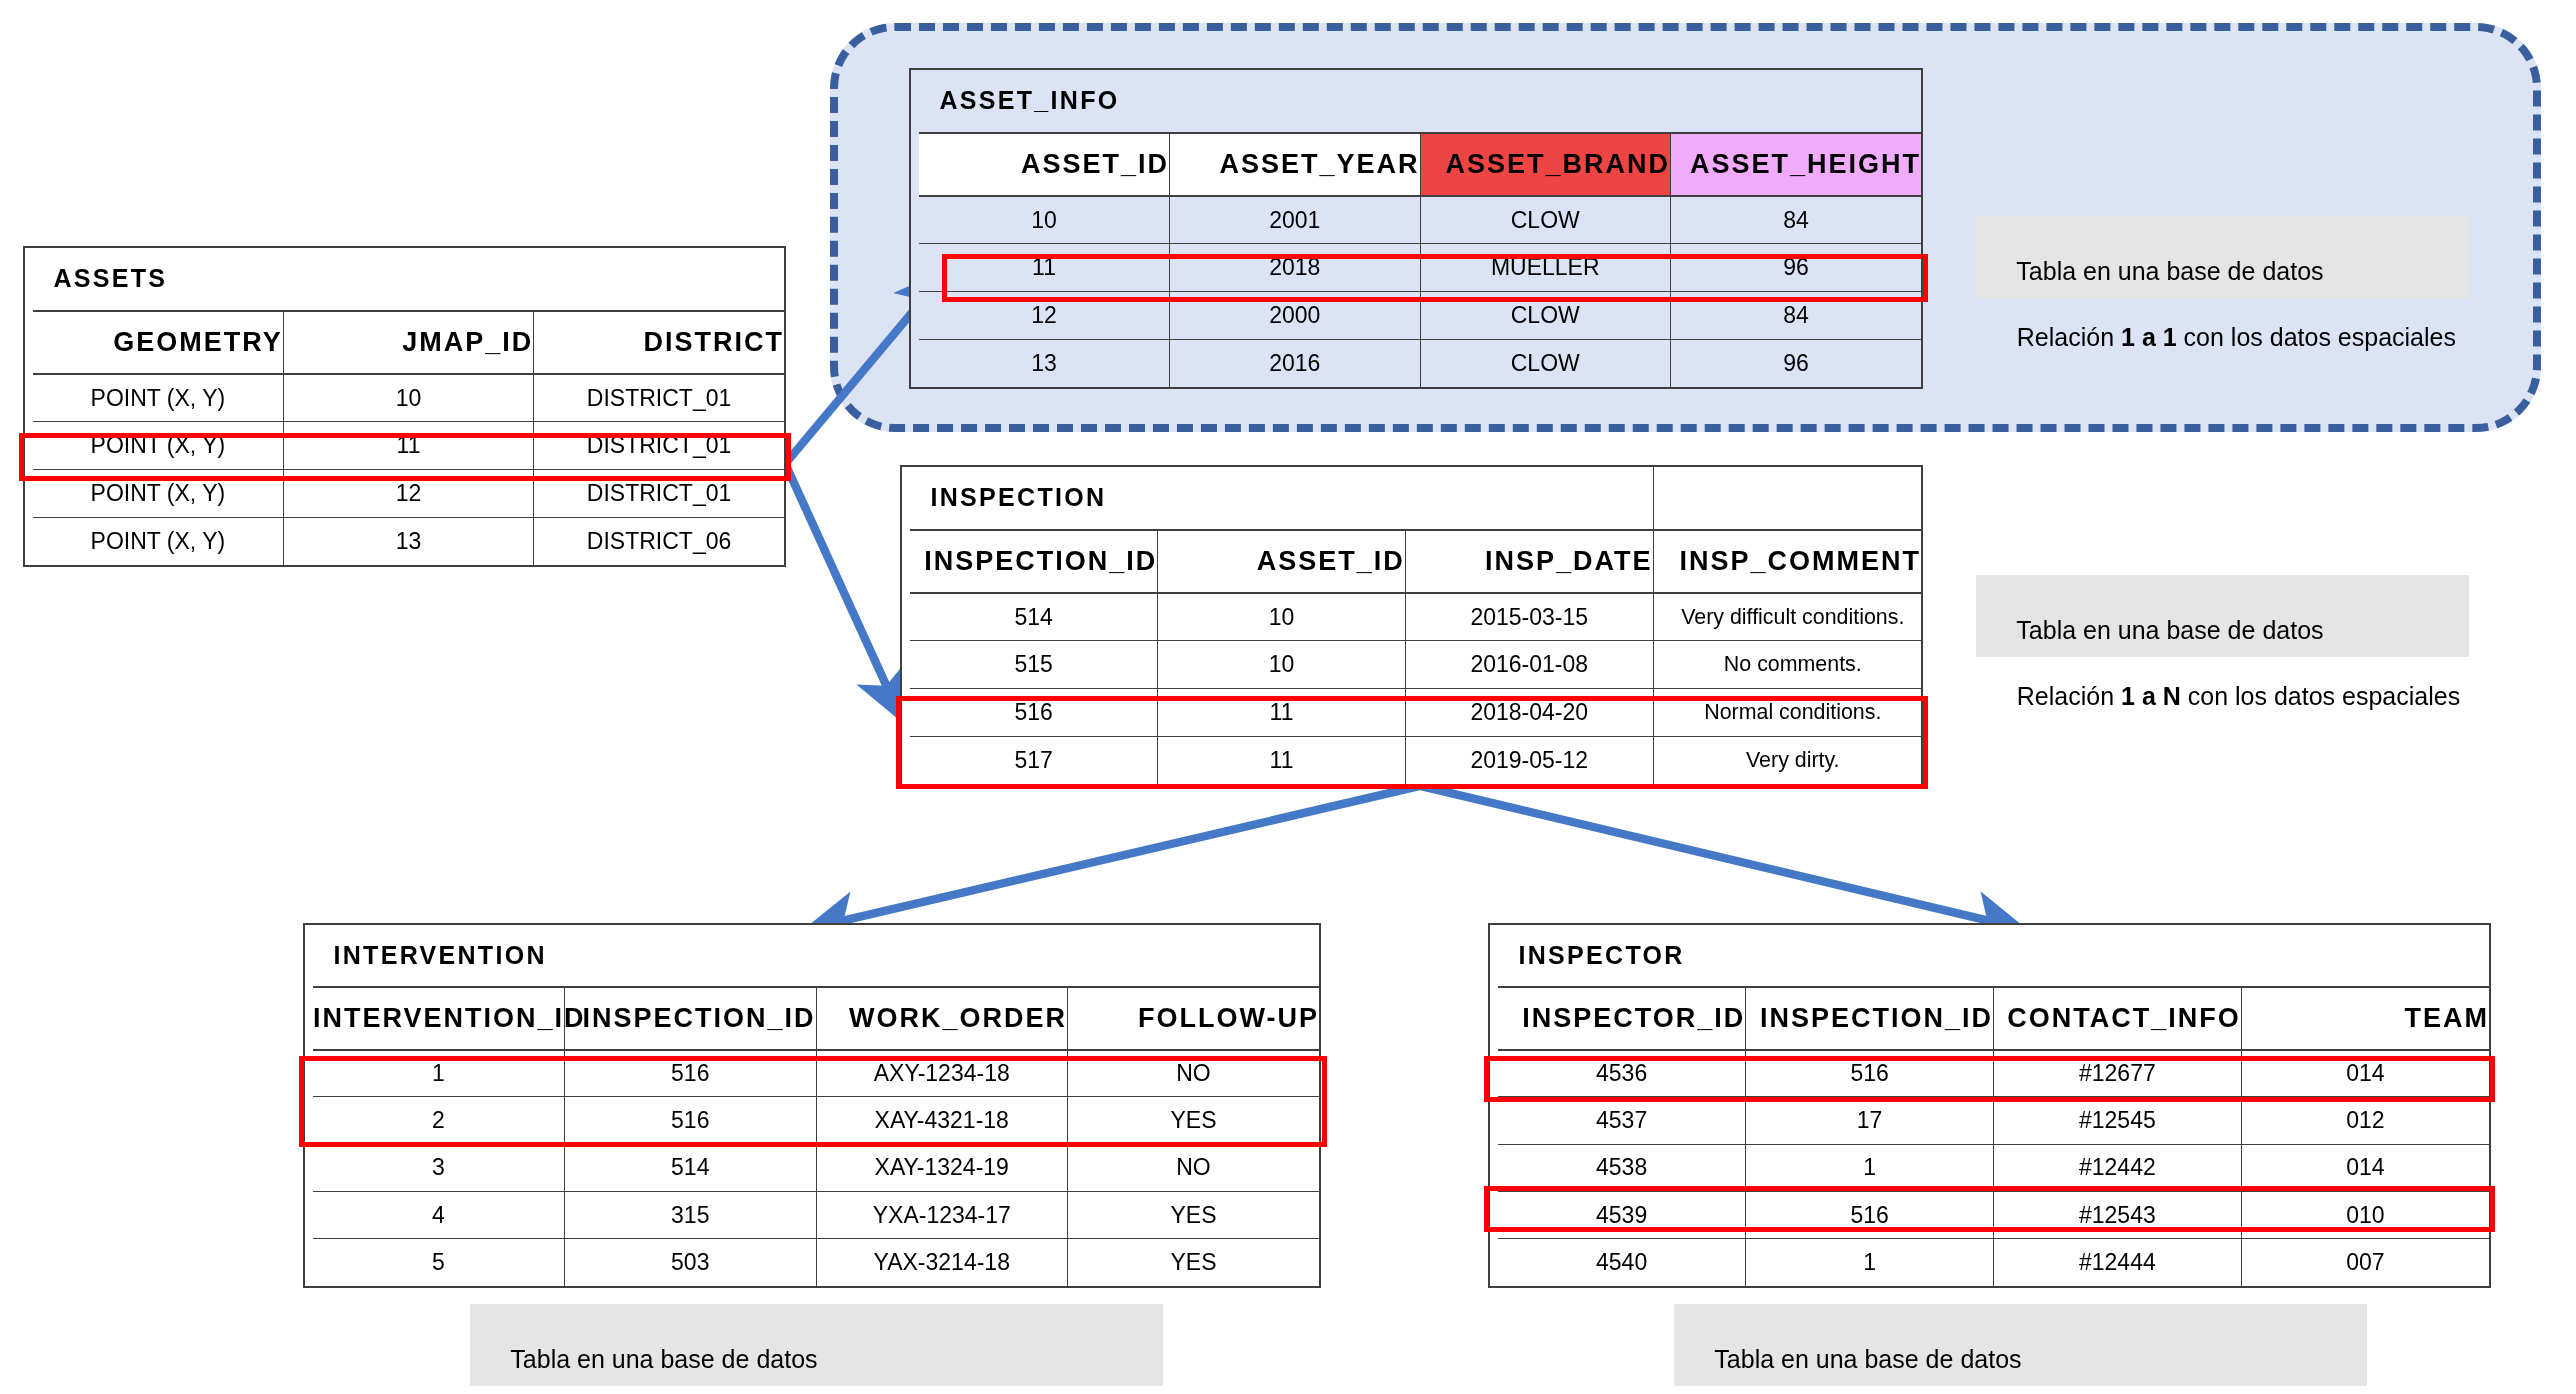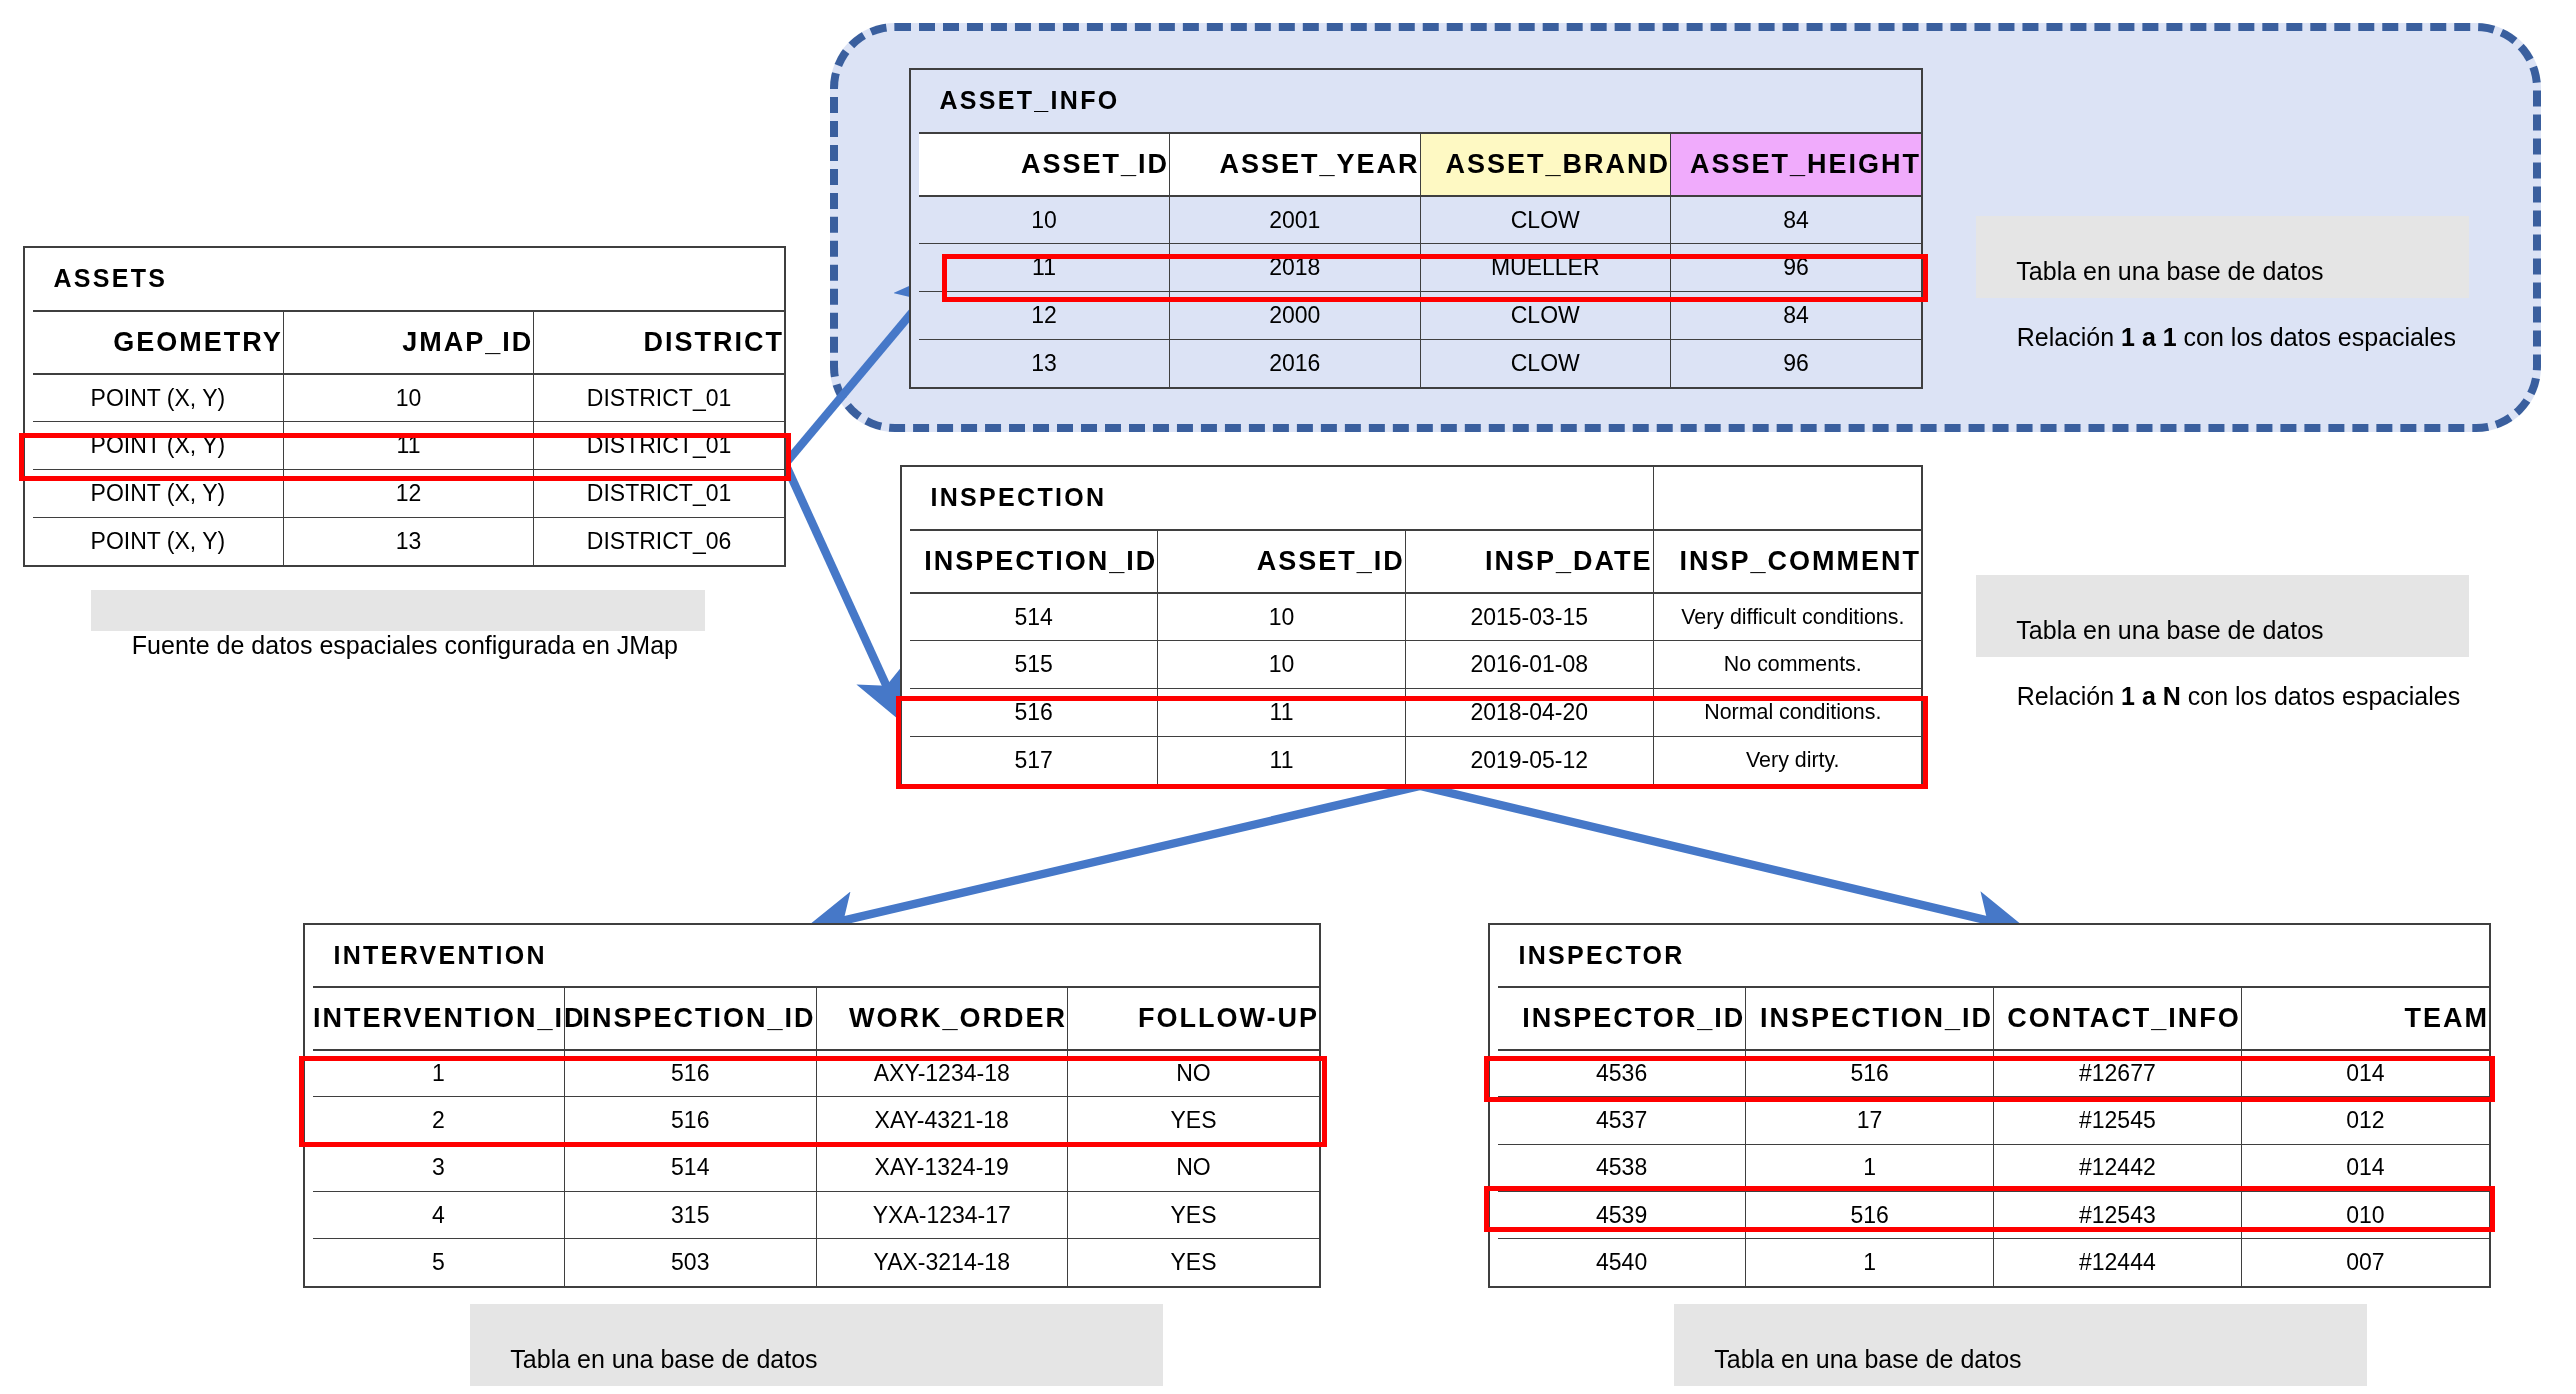--- a/index.html
+++ b/index.html
@@ -134,34 +134,31 @@
       <tr class="last">
         <td class="cell">POINT (X, Y)</td>
         <td class="cell sep">13</td>
         <td class="cell sep">DISTRICT_06</td>
       </tr>
     </tbody>
       </table>
   </div>
   <div class="hl" style="left:18.6px;top:433px;width:772px;height:48px;"></div>
 
-  <div class="note single" style="left:91px;top:590px;width:614px;height:41px;">
-    <span>Fuente de datos espaciales configurada en JMap</span>
-  </div>
 
   <div class="entity shaded" style="left:909px;top:68px;width:1014px;height:321px;">
     <table>
       <tbody>
           <tr>
         <td class="title-cell" colspan="4">ASSET_INFO</td>
       </tr>
       <tr style="background:#ffffff;">
         <th class="colhdr" style="width:25%;background:#ffffff;">ASSET_ID</th>
         <th class="colhdr sep" style="width:25%;background:#ffffff;">ASSET_YEAR</th>
-        <th class="colhdr sep" style="width:25%;background:#fef9c3;">ASSET_BRAND</th>
+        <th class="colhdr sep" style="width:25%;background:#ef4444;">ASSET_BRAND</th>
         <th class="colhdr sep" style="width:25%;background:#f0abfc;">ASSET_HEIGHT</th>
       </tr>
       <tr>
         <td class="cell">10</td>
         <td class="cell sep">2001</td>
         <td class="cell sep">CLOW</td>
         <td class="cell sep">84</td>
       </tr>
       <tr>
         <td class="cell">11</td>

